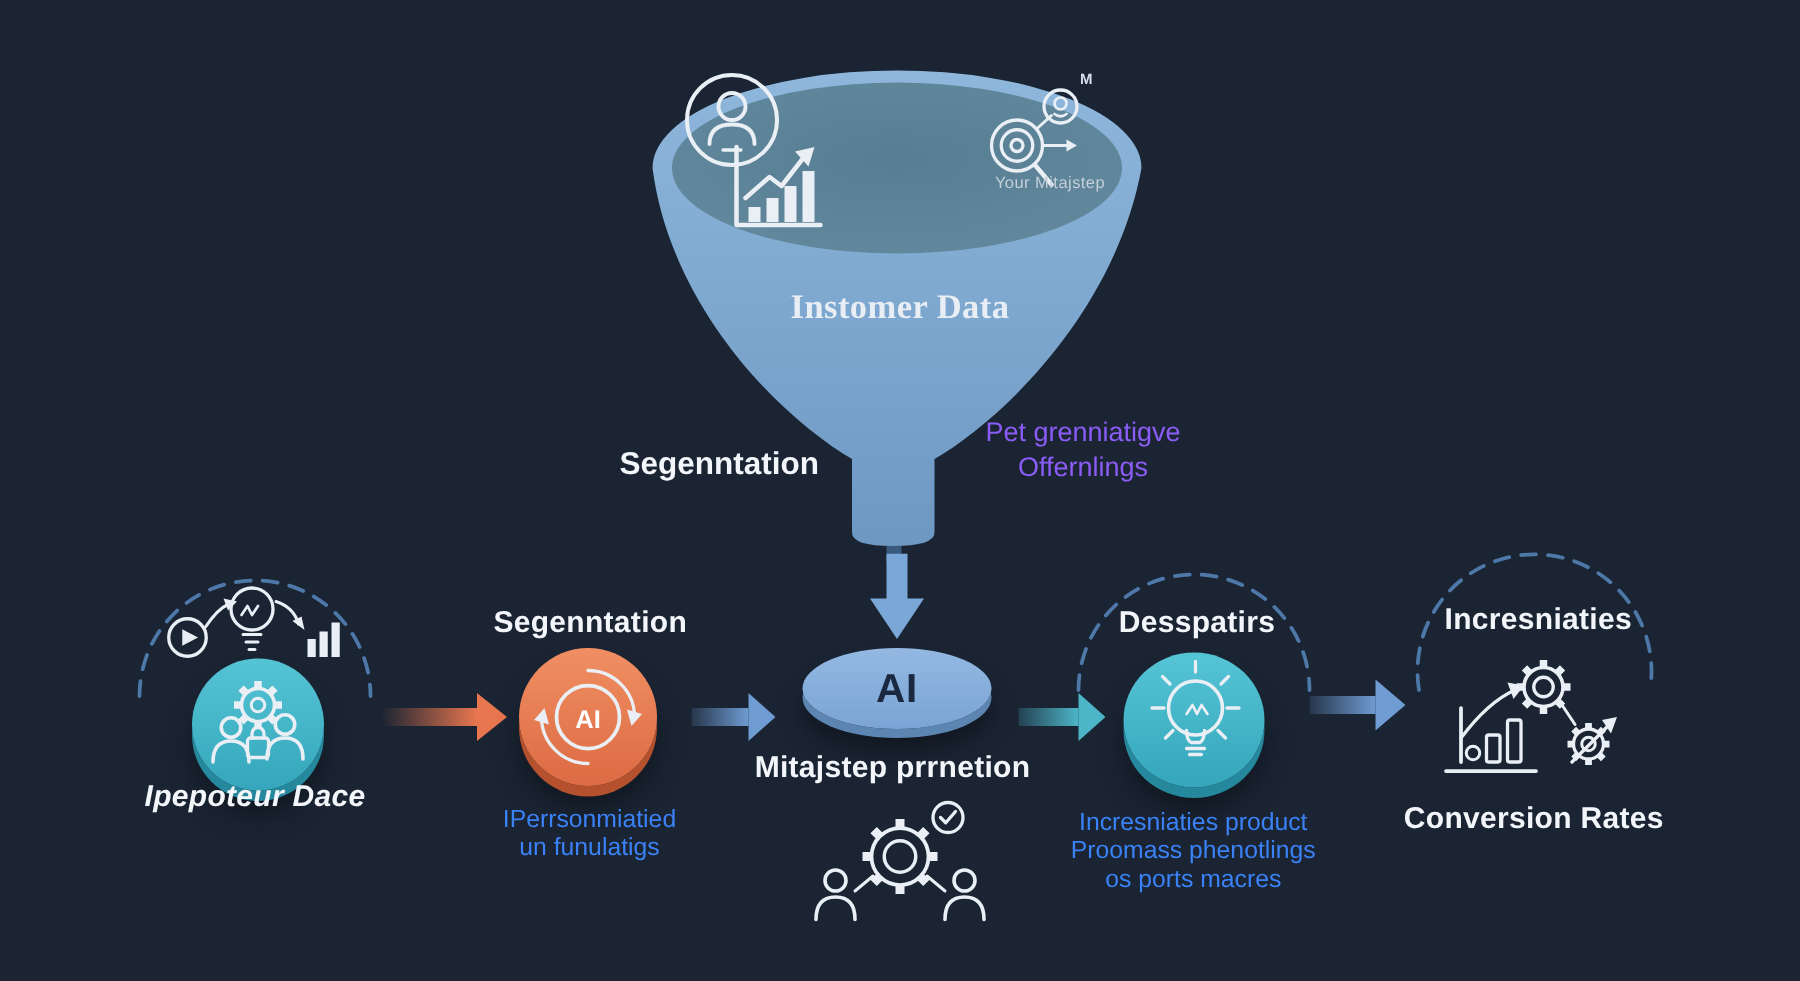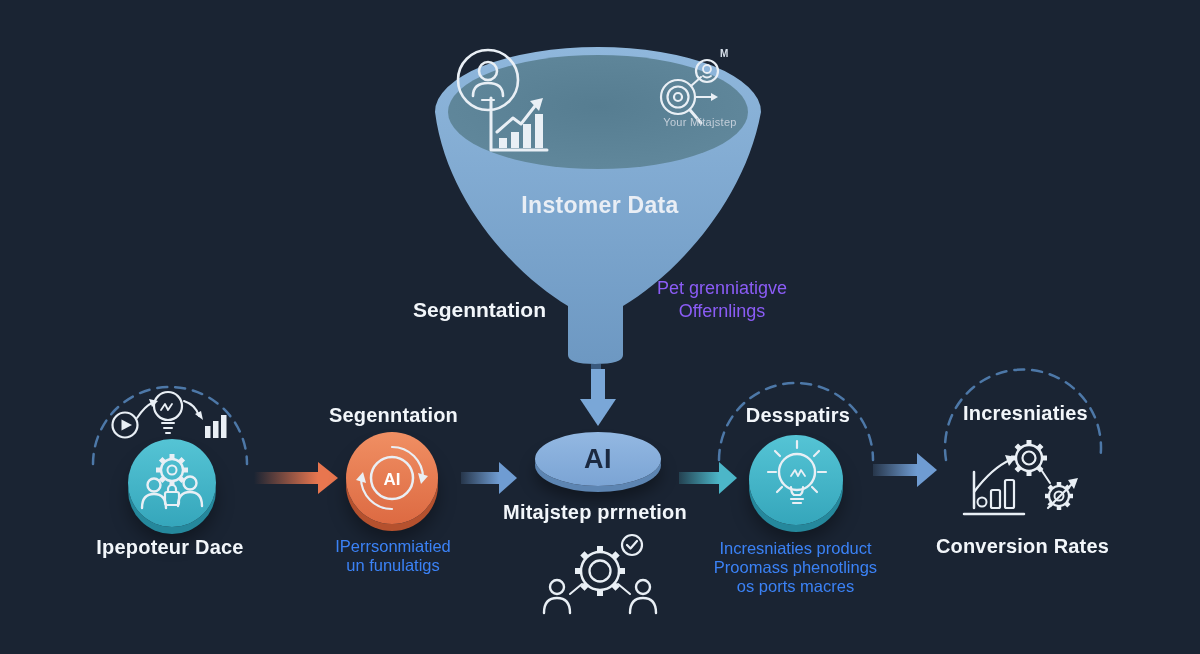--- a/index.html
+++ b/index.html
@@ -97,21 +97,21 @@
   <path class="stroke" d="M43,34 L53,25" stroke-width="2"></path>
   <path class="stroke" d="M48,45 L64,45" stroke-width="2"></path>
   <polygon points="63,41 70,45 63,49" fill="#e9eff5"></polygon>
   <circle class="stroke" cx="59" cy="19" r="11" stroke-width="2.2"></circle>
   <circle class="stroke" cx="59" cy="17" r="4" stroke-width="1.8"></circle>
   <path class="stroke" d="M55,24 Q59,27 63,24" stroke-width="1.8"></path>
 </svg>
 <div class="abs m-mark" style="left:720px;top:48px;">M</div>
 <div class="abs mini-caption ctr" style="left:645px;top:116px;width:110px;">Your Mitajstep</div>
 
-<div class="abs funnel-title ctr" style="left:500px;top:192px;width:200px;">Instomer Data</div>
+<div class="abs funnel-title ctr" style="left:500px;top:192px;width:200px;font-family:Liberation Serif, serif;">Instomer Data</div>
 <div class="abs funnel-left ctr" style="left:402px;top:298px;width:155px;">Segenntation</div>
 <div class="abs funnel-right ctr" style="left:642px;top:277px;width:160px;">
   <div>Pet grenniatigve</div>
   <div>Offernlings</div>
 </div>
 
 <svg class="abs" style="left:580px;top:369px;" width="36" height="60" viewBox="0 0 36 60">
   <rect x="11" y="0" width="14" height="32" fill="#7aa7d7"></rect>
   <polygon points="0,30 36,30 18,57" fill="#7aa7d7"></polygon>
 </svg>
@@ -142,21 +142,21 @@
       <path d="M51.8,38.8 L55.3,42.3 M36.2,38.8 L32.7,42.3 M36.2,23.2 L32.7,19.7 M51.8,23.2 L55.3,19.7"></path>
     </g>
     <circle class="stroke" cx="26" cy="46" r="6.5" stroke-width="2.4"></circle>
     <path class="stroke" d="M14,69 Q14,55 26,55 Q38,55 38,69" stroke-width="2.4"></path>
     <circle class="stroke" cx="62" cy="44" r="6.5" stroke-width="2.4"></circle>
     <path class="stroke" d="M50,67 Q50,53 62,53 Q74,53 74,67" stroke-width="2.4"></path>
     <rect class="stroke" x="37" y="53" width="14" height="13" rx="2" stroke-width="2.2"></rect>
     <path class="stroke" d="M40,53 v-3 a4,4 0 0 1 8,0 v3" stroke-width="2.2"></path>
   </svg>
 </div>
-<div class="abs lbl-bold ctr" style="left:75px;top:536px;width:190px;">Ipepoteur Dace</div>
+<div class="abs lbl-bold ctr" style="left:75px;top:520px;width:190px;font-style:italic;">Ipepoteur Dace</div>
 
 <svg class="abs" style="left:254px;top:460px;" width="84" height="36" viewBox="0 0 84 36">
   <defs>
       <linearGradient id="gA1" x1="0" y1="0" x2="1" y2="0">
     <stop offset="0" stop-color="#e8764f" stop-opacity="0"></stop>
         <stop offset="1" stop-color="#e8764f"></stop>
   </linearGradient>
     </defs>
   <rect x="0" y="12" width="64" height="12" fill="url(#gA1)"></rect>
   <polygon points="64,2 84,18 64,34" fill="#e8764f"></polygon>

